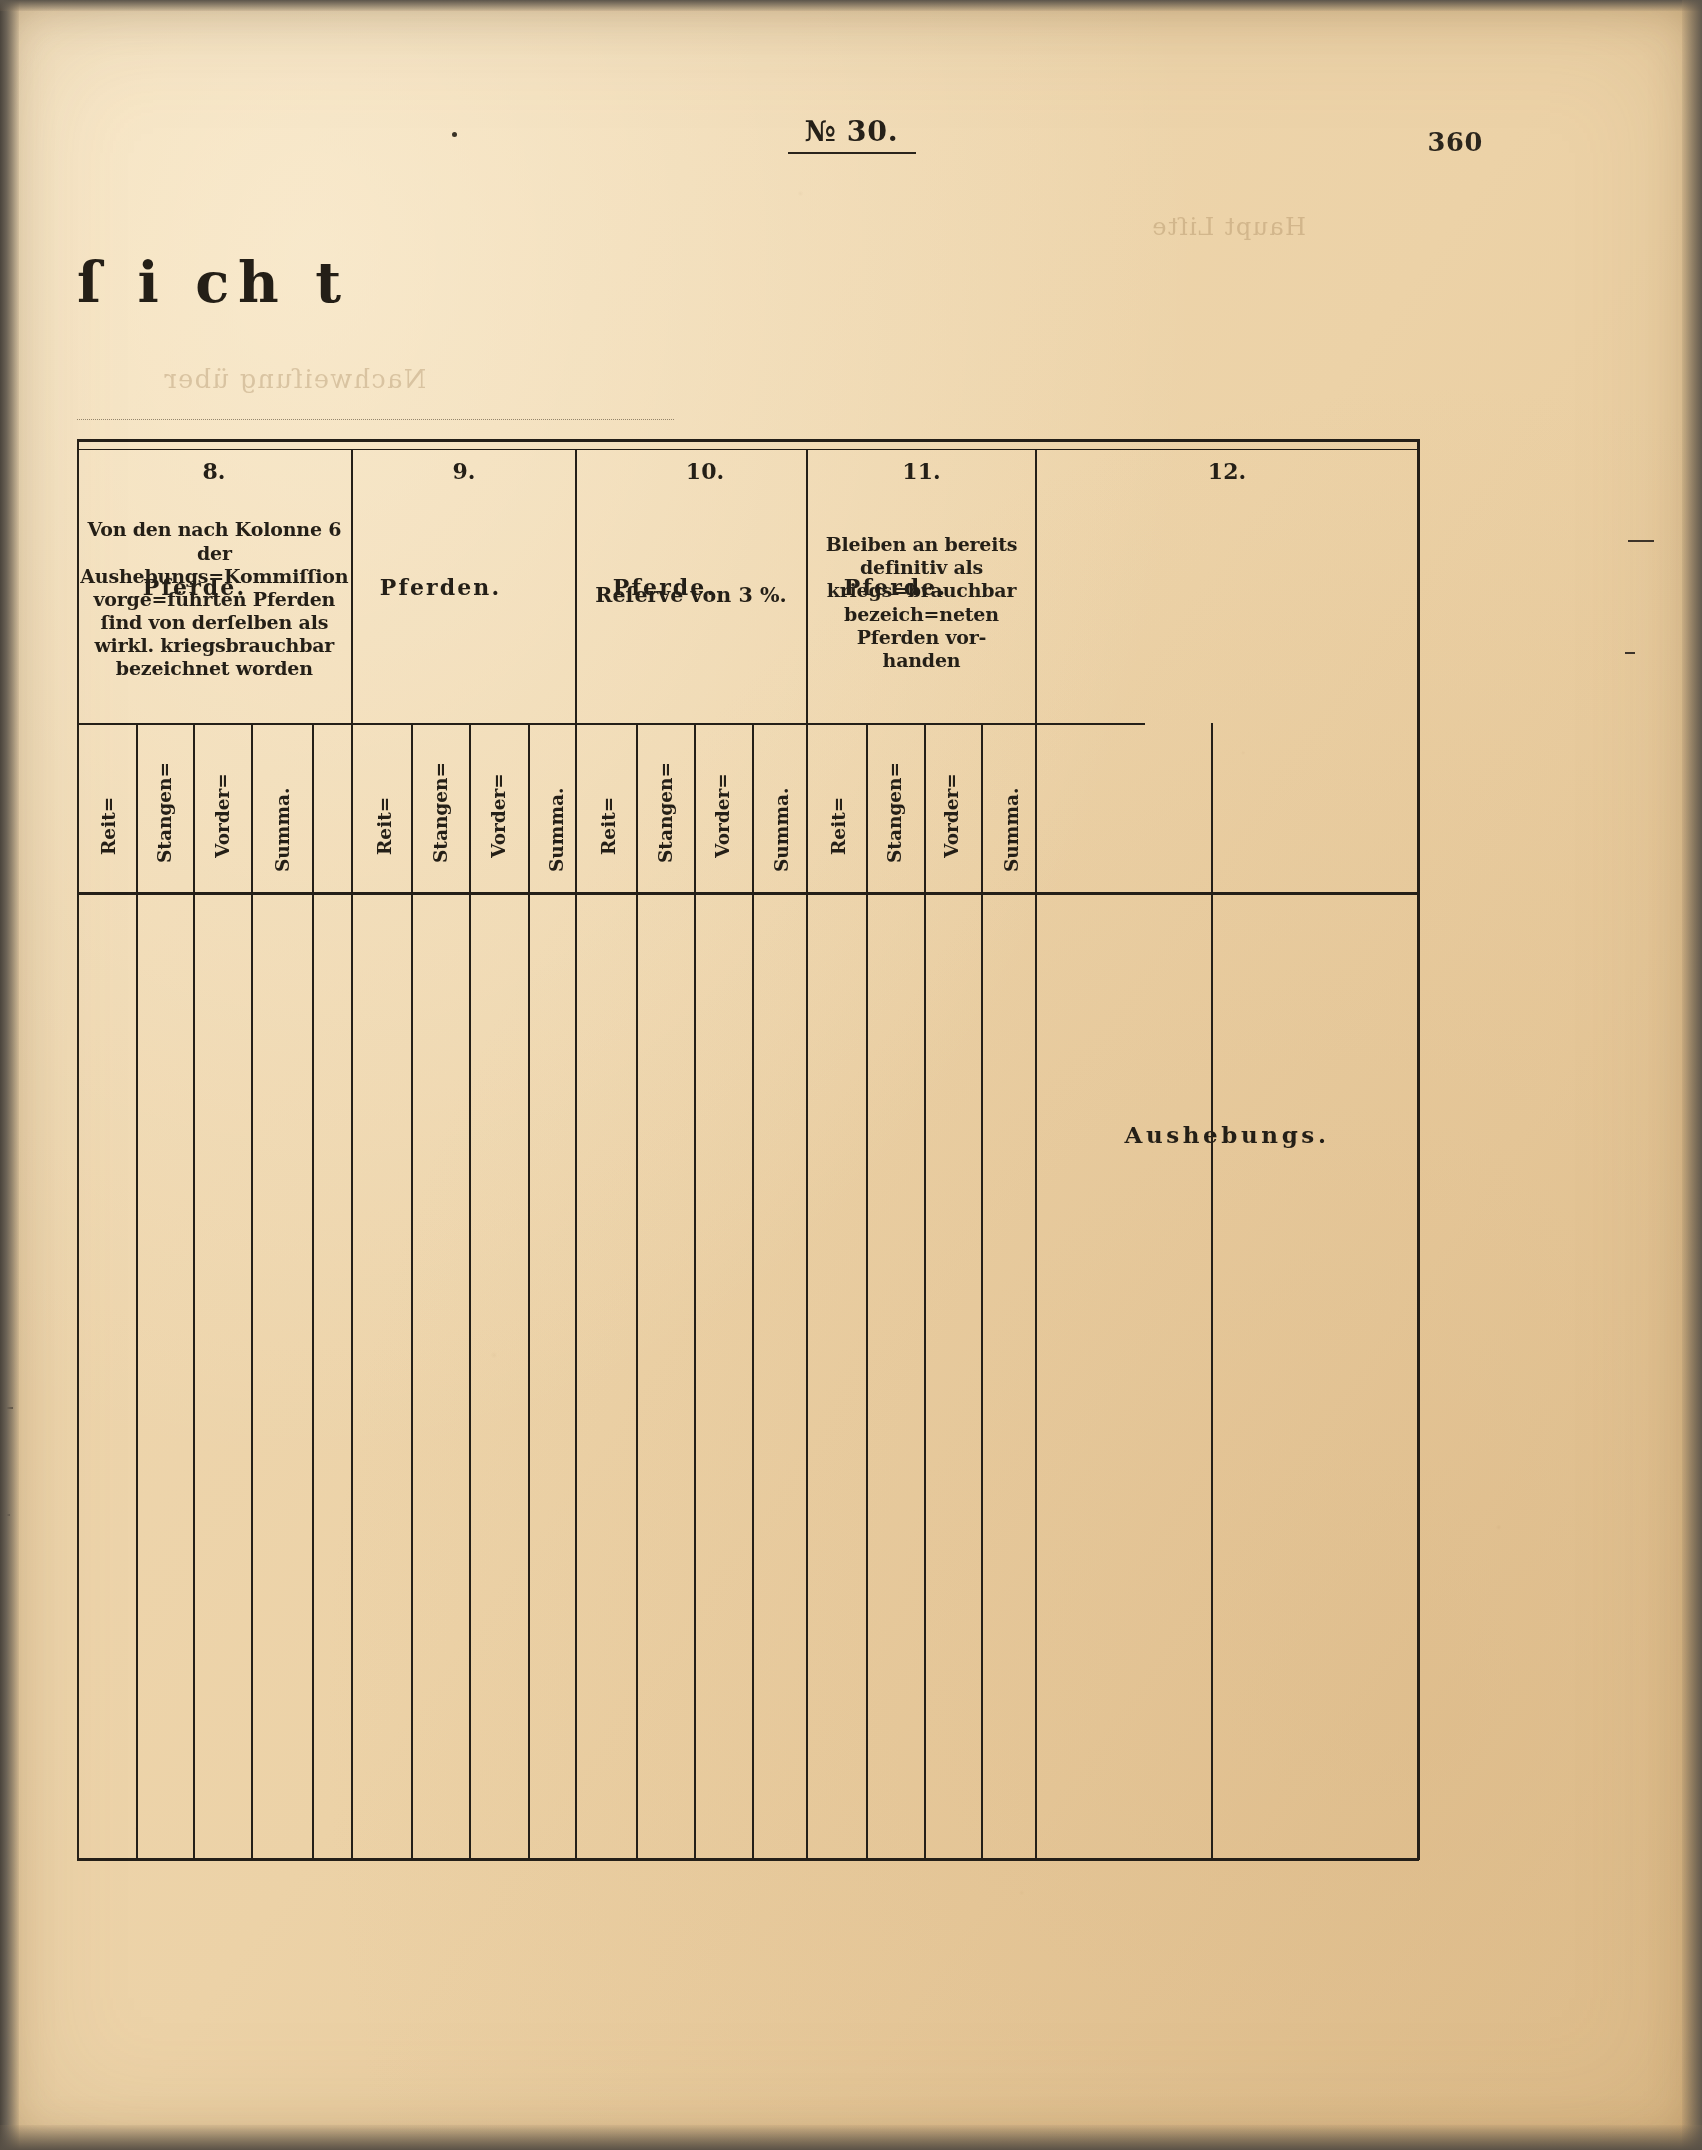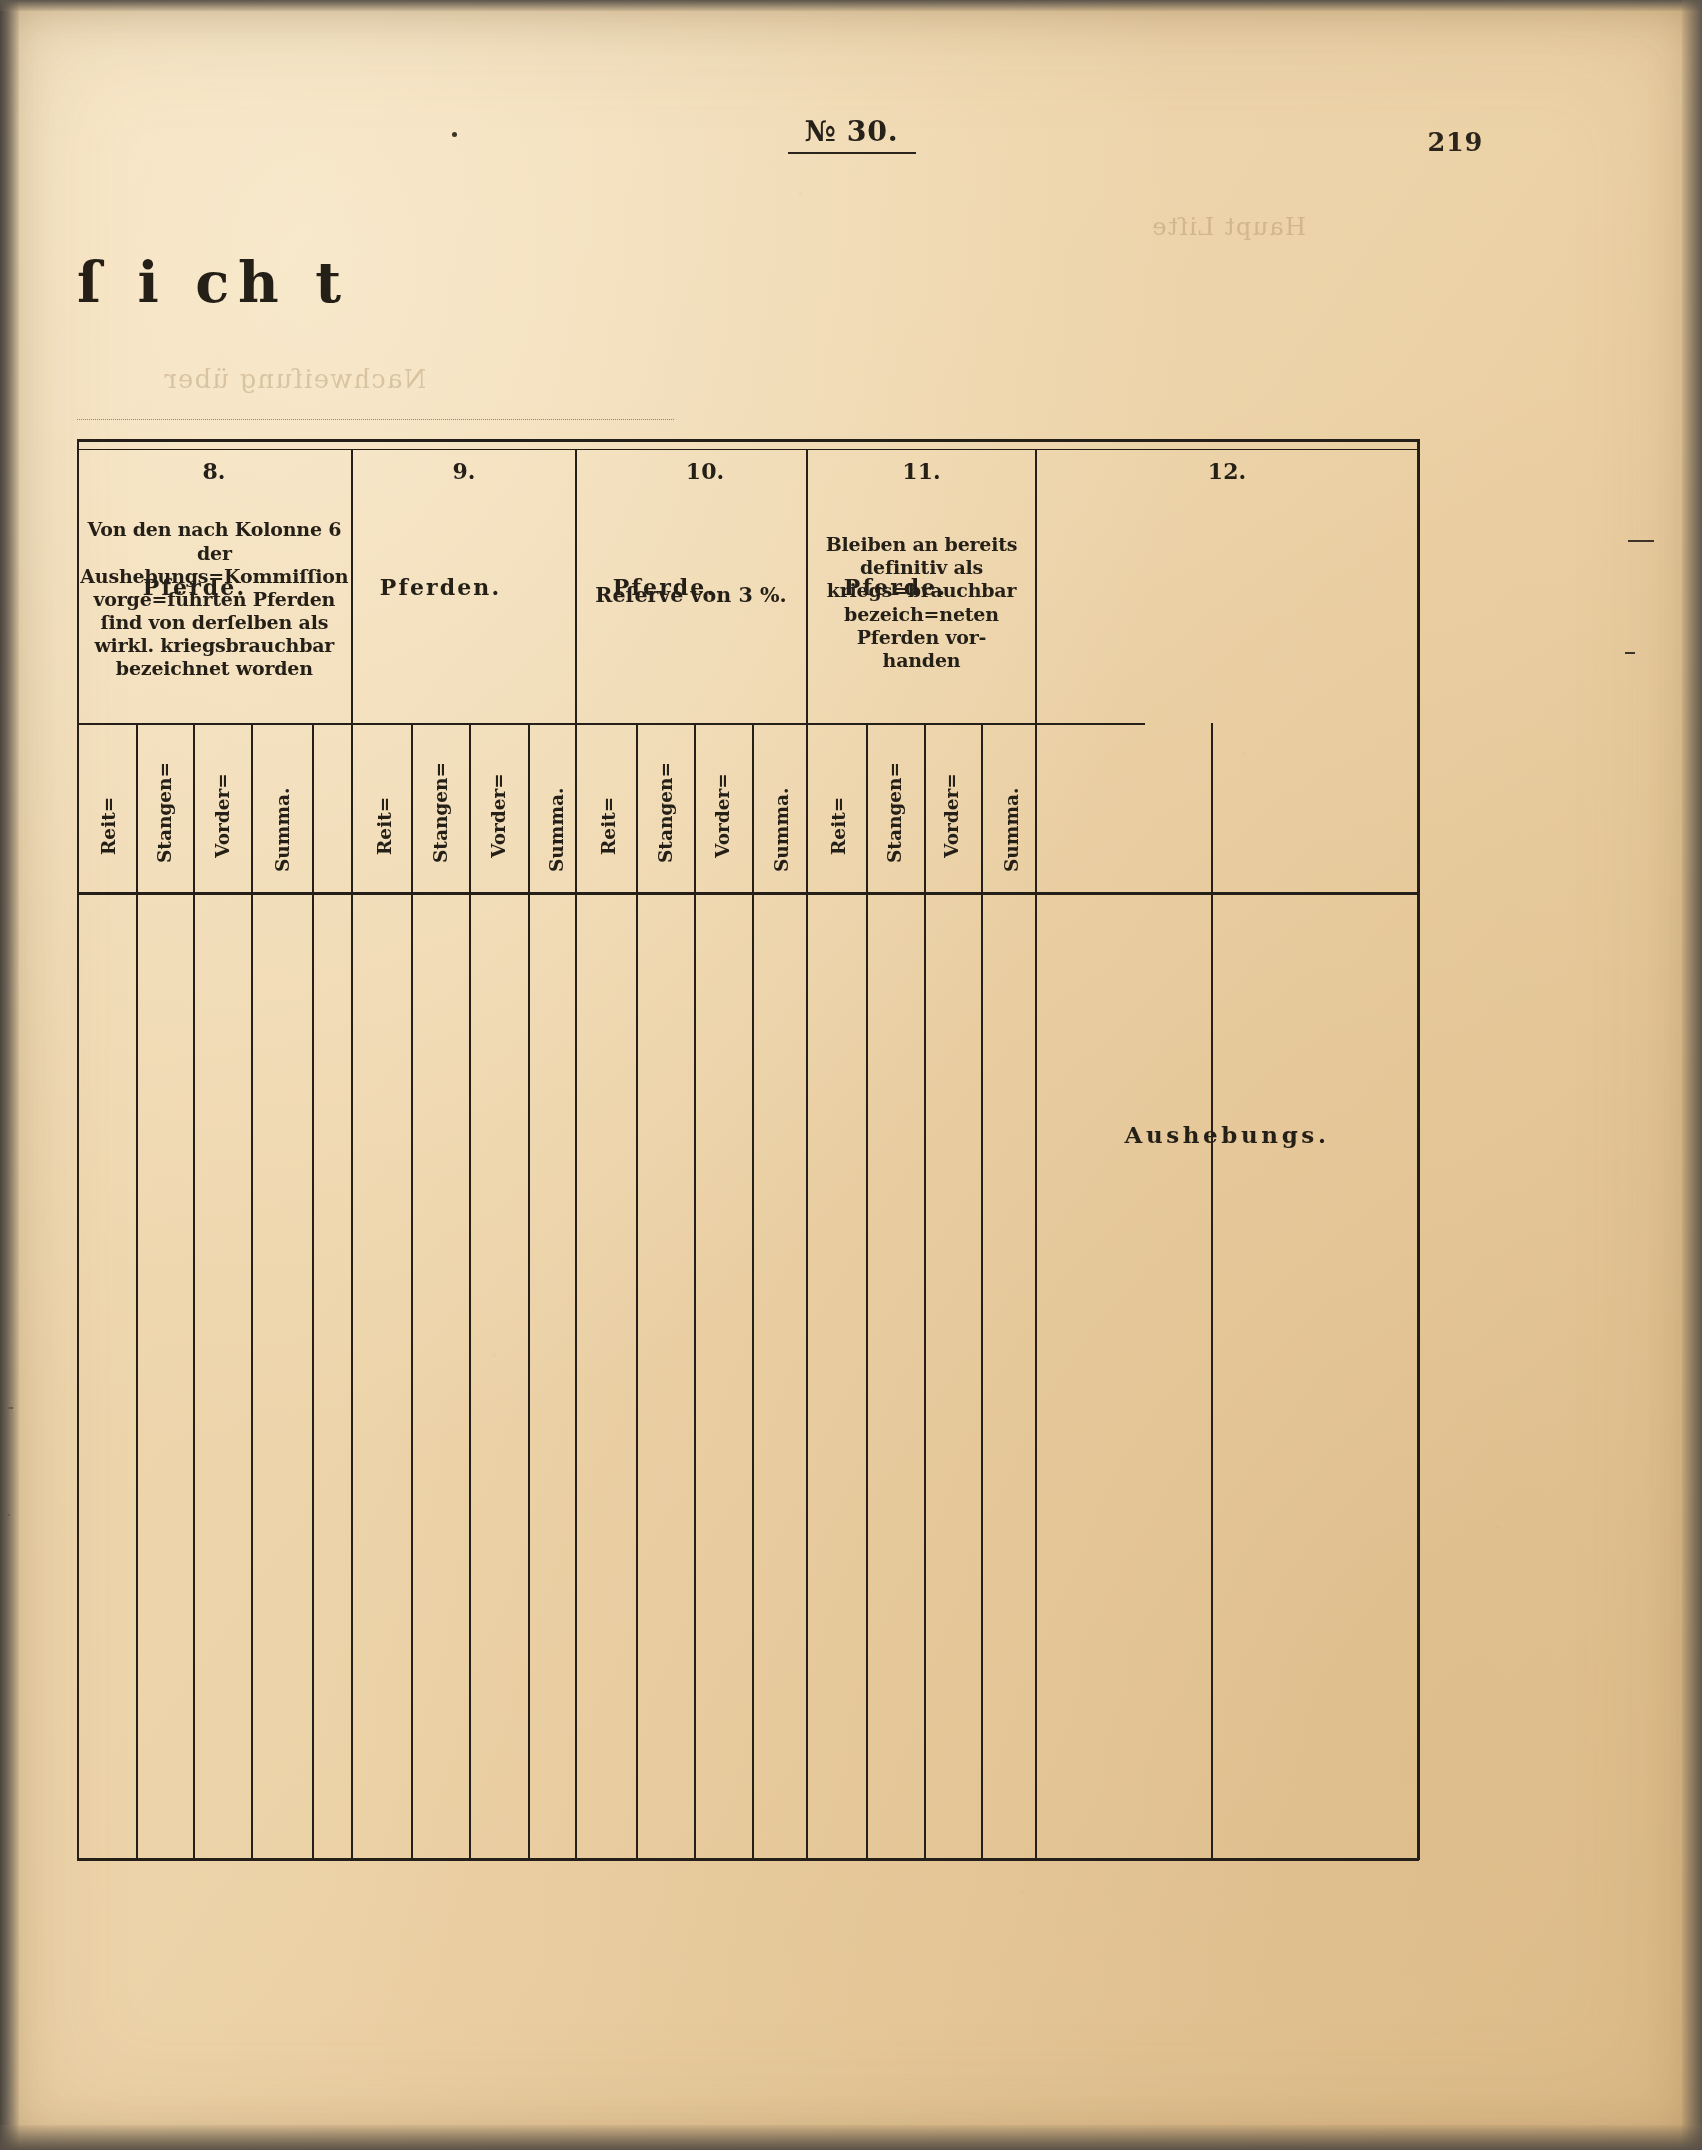--- a/index.html
+++ b/index.html
@@ -238,21 +238,21 @@
   <div class="bleed" style="left:1151px; top:213px; font-size:24px;">Haupt Liſte</div>
   <div class="bleed" style="left:163px; top:364px; font-size:25.6px;">Nachweiſung über</div>
 
   <div class="grain"></div>
 
   <div class="hdr-dot"></div>
   <div class="hdr-number">
     <span>№ 30.</span>
     <span class="rule"></span>
   </div>
-  <div class="hdr-page">219</div>
+  <div class="hdr-page">360</div>
 
   <div class="fraktur title-main">ſ i ch t</div>
   <div class="title-dotline"></div>
 
   <div id="table-wrap">
 
     <div class="ink hline thick" style="left:0; top:0; width:1342px;"></div>
     <div class="ink hline" style="left:0; top:10px; width:1342px; height:1.4px;"></div>
     <div class="ink hline" style="left:0; top:284px; width:1068px;"></div>
     <div class="ink hline thick" style="left:0; top:453px; width:1342px;"></div>

